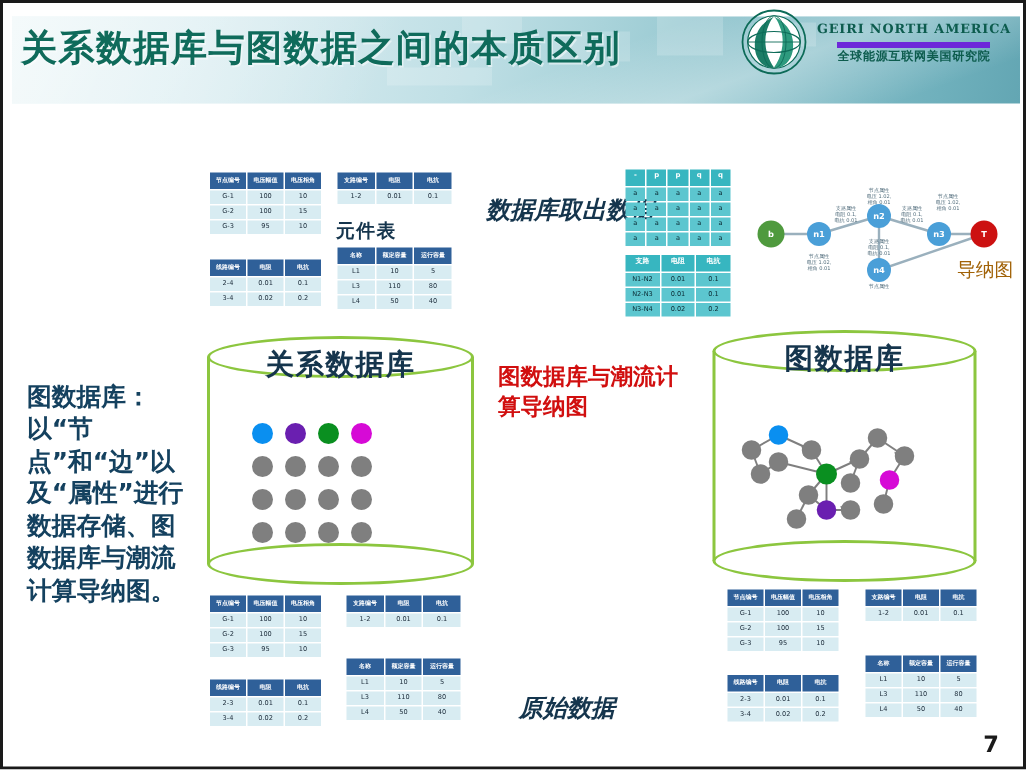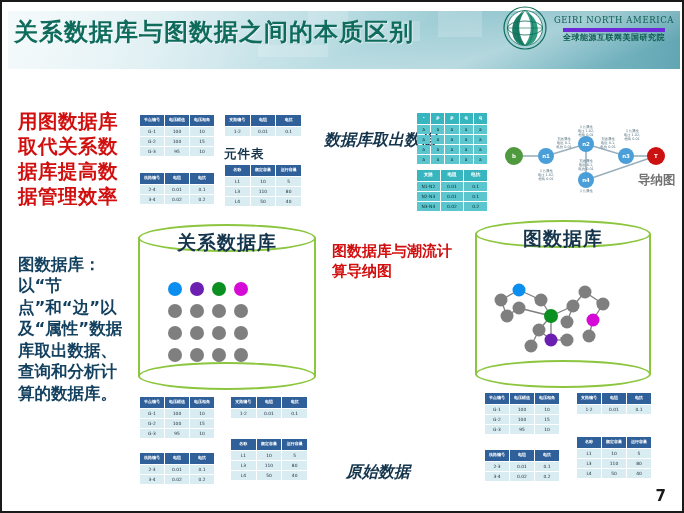--- a/index.html
+++ b/index.html
@@ -86,21 +86,21 @@
   .logo-main {
     font-family: "DejaVu Serif", "Liberation Serif", serif;
     font-size: 17px;
     font-weight: bold;
     color: #0d5c4e;
     letter-spacing: 1px;
   }
   .logo-sub {
     font-family: "DejaVu Serif", "Liberation Serif", serif;
     font-size: 8.5px;
-    font-weight: normal;
+    font-weight: bold;
     color: #0d5c4e;
     letter-spacing: 0.6px;
     margin-top: 2px;
   }
   .logo-cn {
     font-size: 8px;
     font-weight: bold;
     color: #0d5c4e;
     letter-spacing: 0.5px;
     margin-top: 3px;
@@ -145,22 +145,22 @@
     font-weight: bold;
     color: #d10f0f;
     line-height: 1.32;
   }
   #lbl-graph-flow { left: 330px; top: 240px; width: 128px; font-size: 15px; }
   #lbl-diff       { left: 336px; top: 320px; width: 124px; font-size: 16px; }
   #lbl-admit {
     position: absolute;
     left: 636px; top: 170px;
     font-size: 12.5px;
-    font-weight: bold;
-    color: #737373;
+    font-weight: normal;
+    color: #a16207;
   }
   
   .cyl {
     position: absolute;
   }
   .cyl-body {
     position: absolute;
     left: 0; top: 14px;
     width: 100%;
     box-sizing: border-box;
@@ -276,22 +276,21 @@
         <ellipse cx="23" cy="23" rx="8" ry="17.5" fill="none" stroke="#0d6b58" stroke-width="0.6"></ellipse>
         <path d="M5.5 23 h35" stroke="#0d6b58" stroke-width="0.6"></path>
       </svg>
     </div>
     <div class="logo-text">
       <div class="logo-sub">GEIRI NORTH AMERICA</div>
       <div class="logo-cn">全球能源互联网美国研究院</div>
     </div>
   </div>
 
-  <div class="left-red">用图数据库取代关系数据库提高数据管理效率</div>
-  <div class="left-blue">图数据库：以“节点”和“边”以及“属性”数据库取出数据、查询和分析计算的数据库。</div>
+  <div class="left-blue">图数据库：以“节点”和“边”以及“属性”进行数据存储、图数据库与潮流计算导纳图。</div>
 
   <div class="lab-italic" id="lbl-extract">数据库取出数据</div>
   <div class="lab-red" id="lbl-graph-flow">图数据库与潮流计算导纳图</div>
   <div class="lab-italic" id="lbl-raw">原始数据</div>
   <div class="lbl-yuanjian">元件表</div>
   <div id="lbl-admit">导纳图</div>
 
   <table class="tbl" id="t0" style="left:137px;top:112px;width:76px;">
     <thead>
         <tr>

